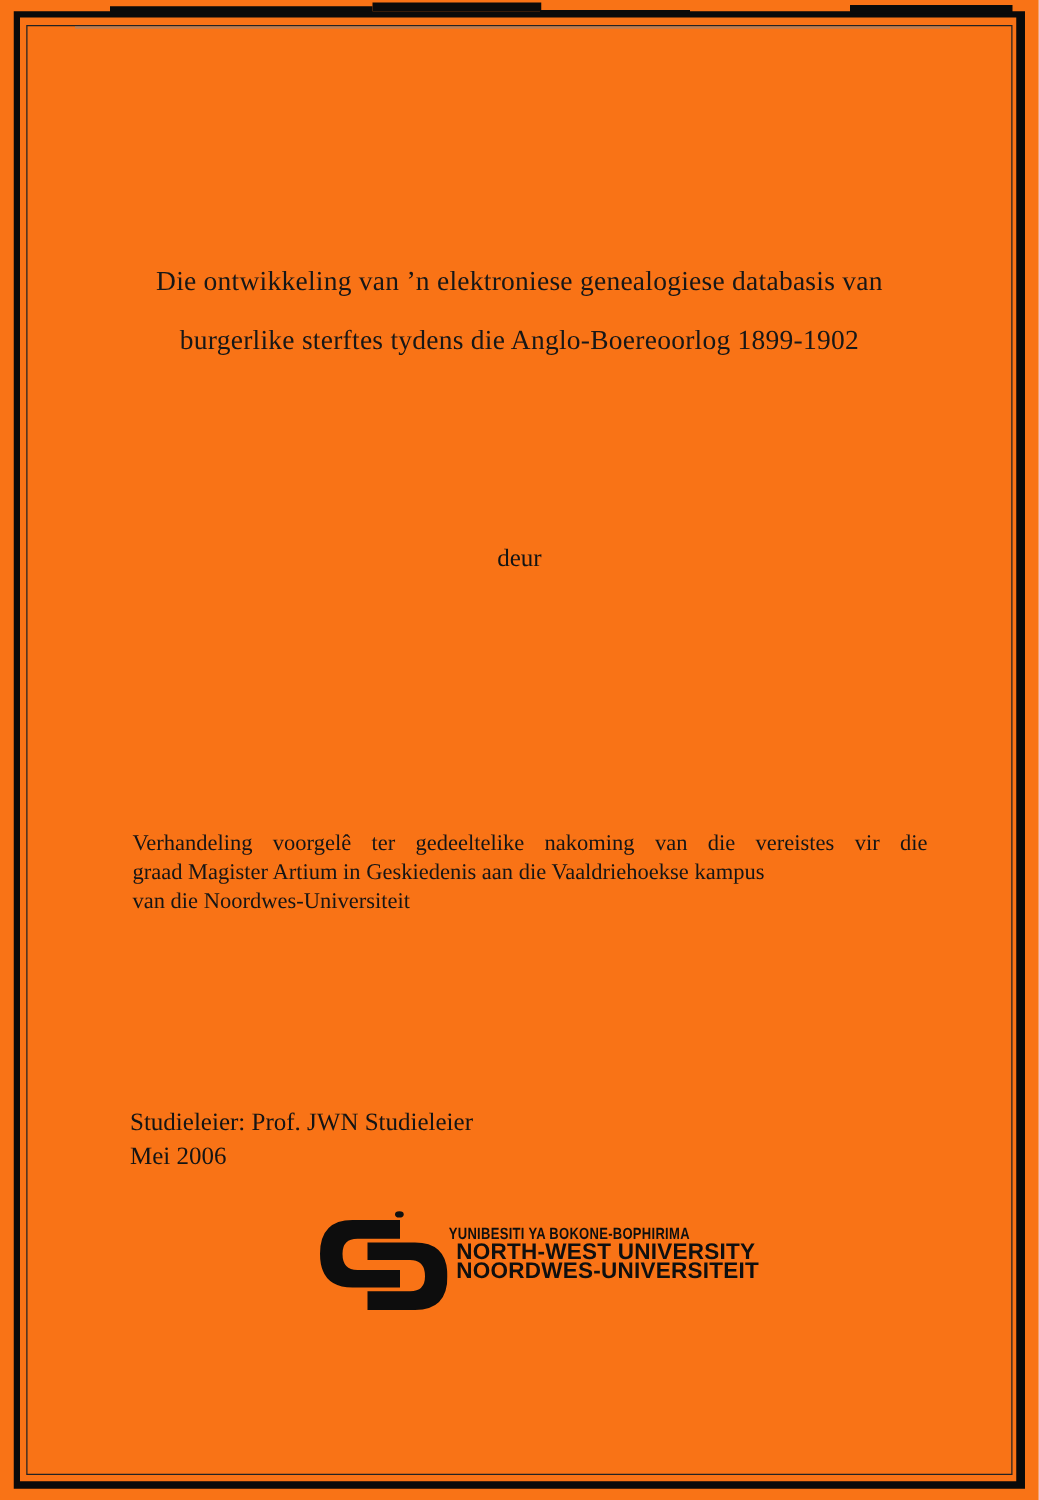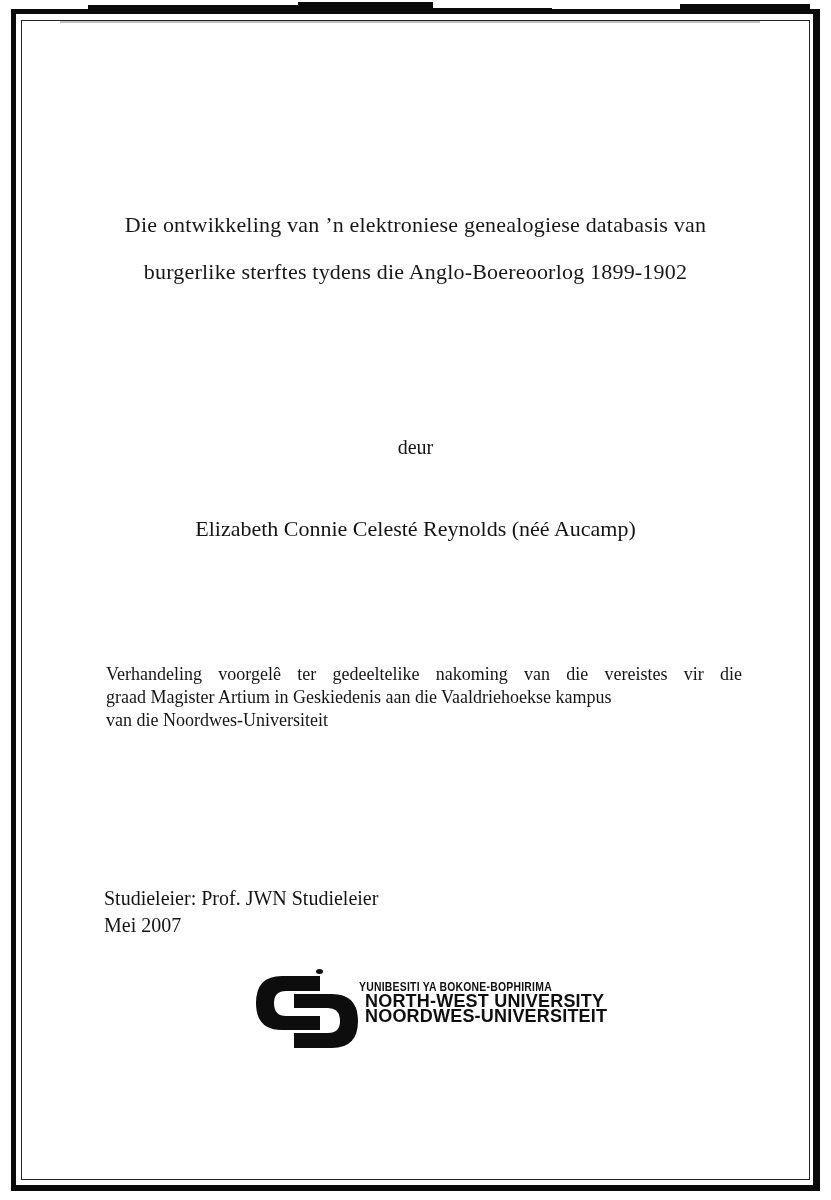--- a/index.html
+++ b/index.html
@@ -1,20 +1,20 @@
 <!DOCTYPE html>
 <html><head>
 <meta charset="utf-8">
 <style>
   html,body { margin:0; padding:0; background:#e9e9e6; }
   .page {
     position:relative;
     width:831px; height:1200px;
     margin:0 auto;
-    background:#ffffff;
+    background:#f97316;
     color:#141414;
     font-family:"Liberation Serif","DejaVu Serif",serif;
     overflow:hidden;
   }
 
   
   .frame-outer {
     position:absolute; left:11px; top:9px; right:11px; bottom:9px;
     border:5px solid #0a0a0a;
     border-right-width:7px; border-bottom-width:6px;
@@ -95,31 +95,30 @@
   <div class="artifact a5"></div>
   <div class="speck"></div>
 
   <div class="abs title">
     <div>Die ontwikkeling van ’n elektroniese genealogiese databasis van</div>
     <div>burgerlike sterftes tydens die Anglo-Boereoorlog 1899-1902</div>
   </div>
 
   <div class="abs byline">deur</div>
 
-  <div class="abs author">Elizabeth Connie Celesté Reynolds (néé Aucamp)</div>
 
   <div class="abs submission">
     <div class="just">Verhandeling voorgelê ter gedeeltelike nakoming van die vereistes vir die</div>
     <div><span>graad </span><span class="it">Magister Artium</span><span> in Geskiedenis aan die Vaaldriehoekse kampus</span></div>
     <div>van die Noordwes-Universiteit</div>
   </div>
 
   <div class="abs supervisor">
     <div>Studieleier: Prof. JWN Studieleier</div>
-    <div>Mei 2007</div>
+    <div>Mei 2006</div>
   </div>
 
   <div class="abs logo">
     <svg width="102" height="72" viewBox="0 0 102 72" aria-hidden="true">
       <path d="M 26 0 L 64 0 L 64 15 L 30 15 Q 18 15 18 27 Q 18 40 30 40 L 64 40 L 64 54 L 26 54 Q 0 54 0 27 Q 0 0 26 0 Z" fill="#0d0d0d"></path>
       <path transform="translate(38,18) rotate(180,32,27)" d="M 26 0 L 64 0 L 64 15 L 30 15 Q 18 15 18 27 Q 18 40 30 40 L 64 40 L 64 54 L 26 54 Q 0 54 0 27 Q 0 0 26 0 Z" fill="#0d0d0d"></path>
     </svg>
     <div class="logo-text">
       <div class="lt1">YUNIBESITI YA BOKONE-BOPHIRIMA</div>
       <div class="lt2">NORTH-WEST UNIVERSITY</div>

